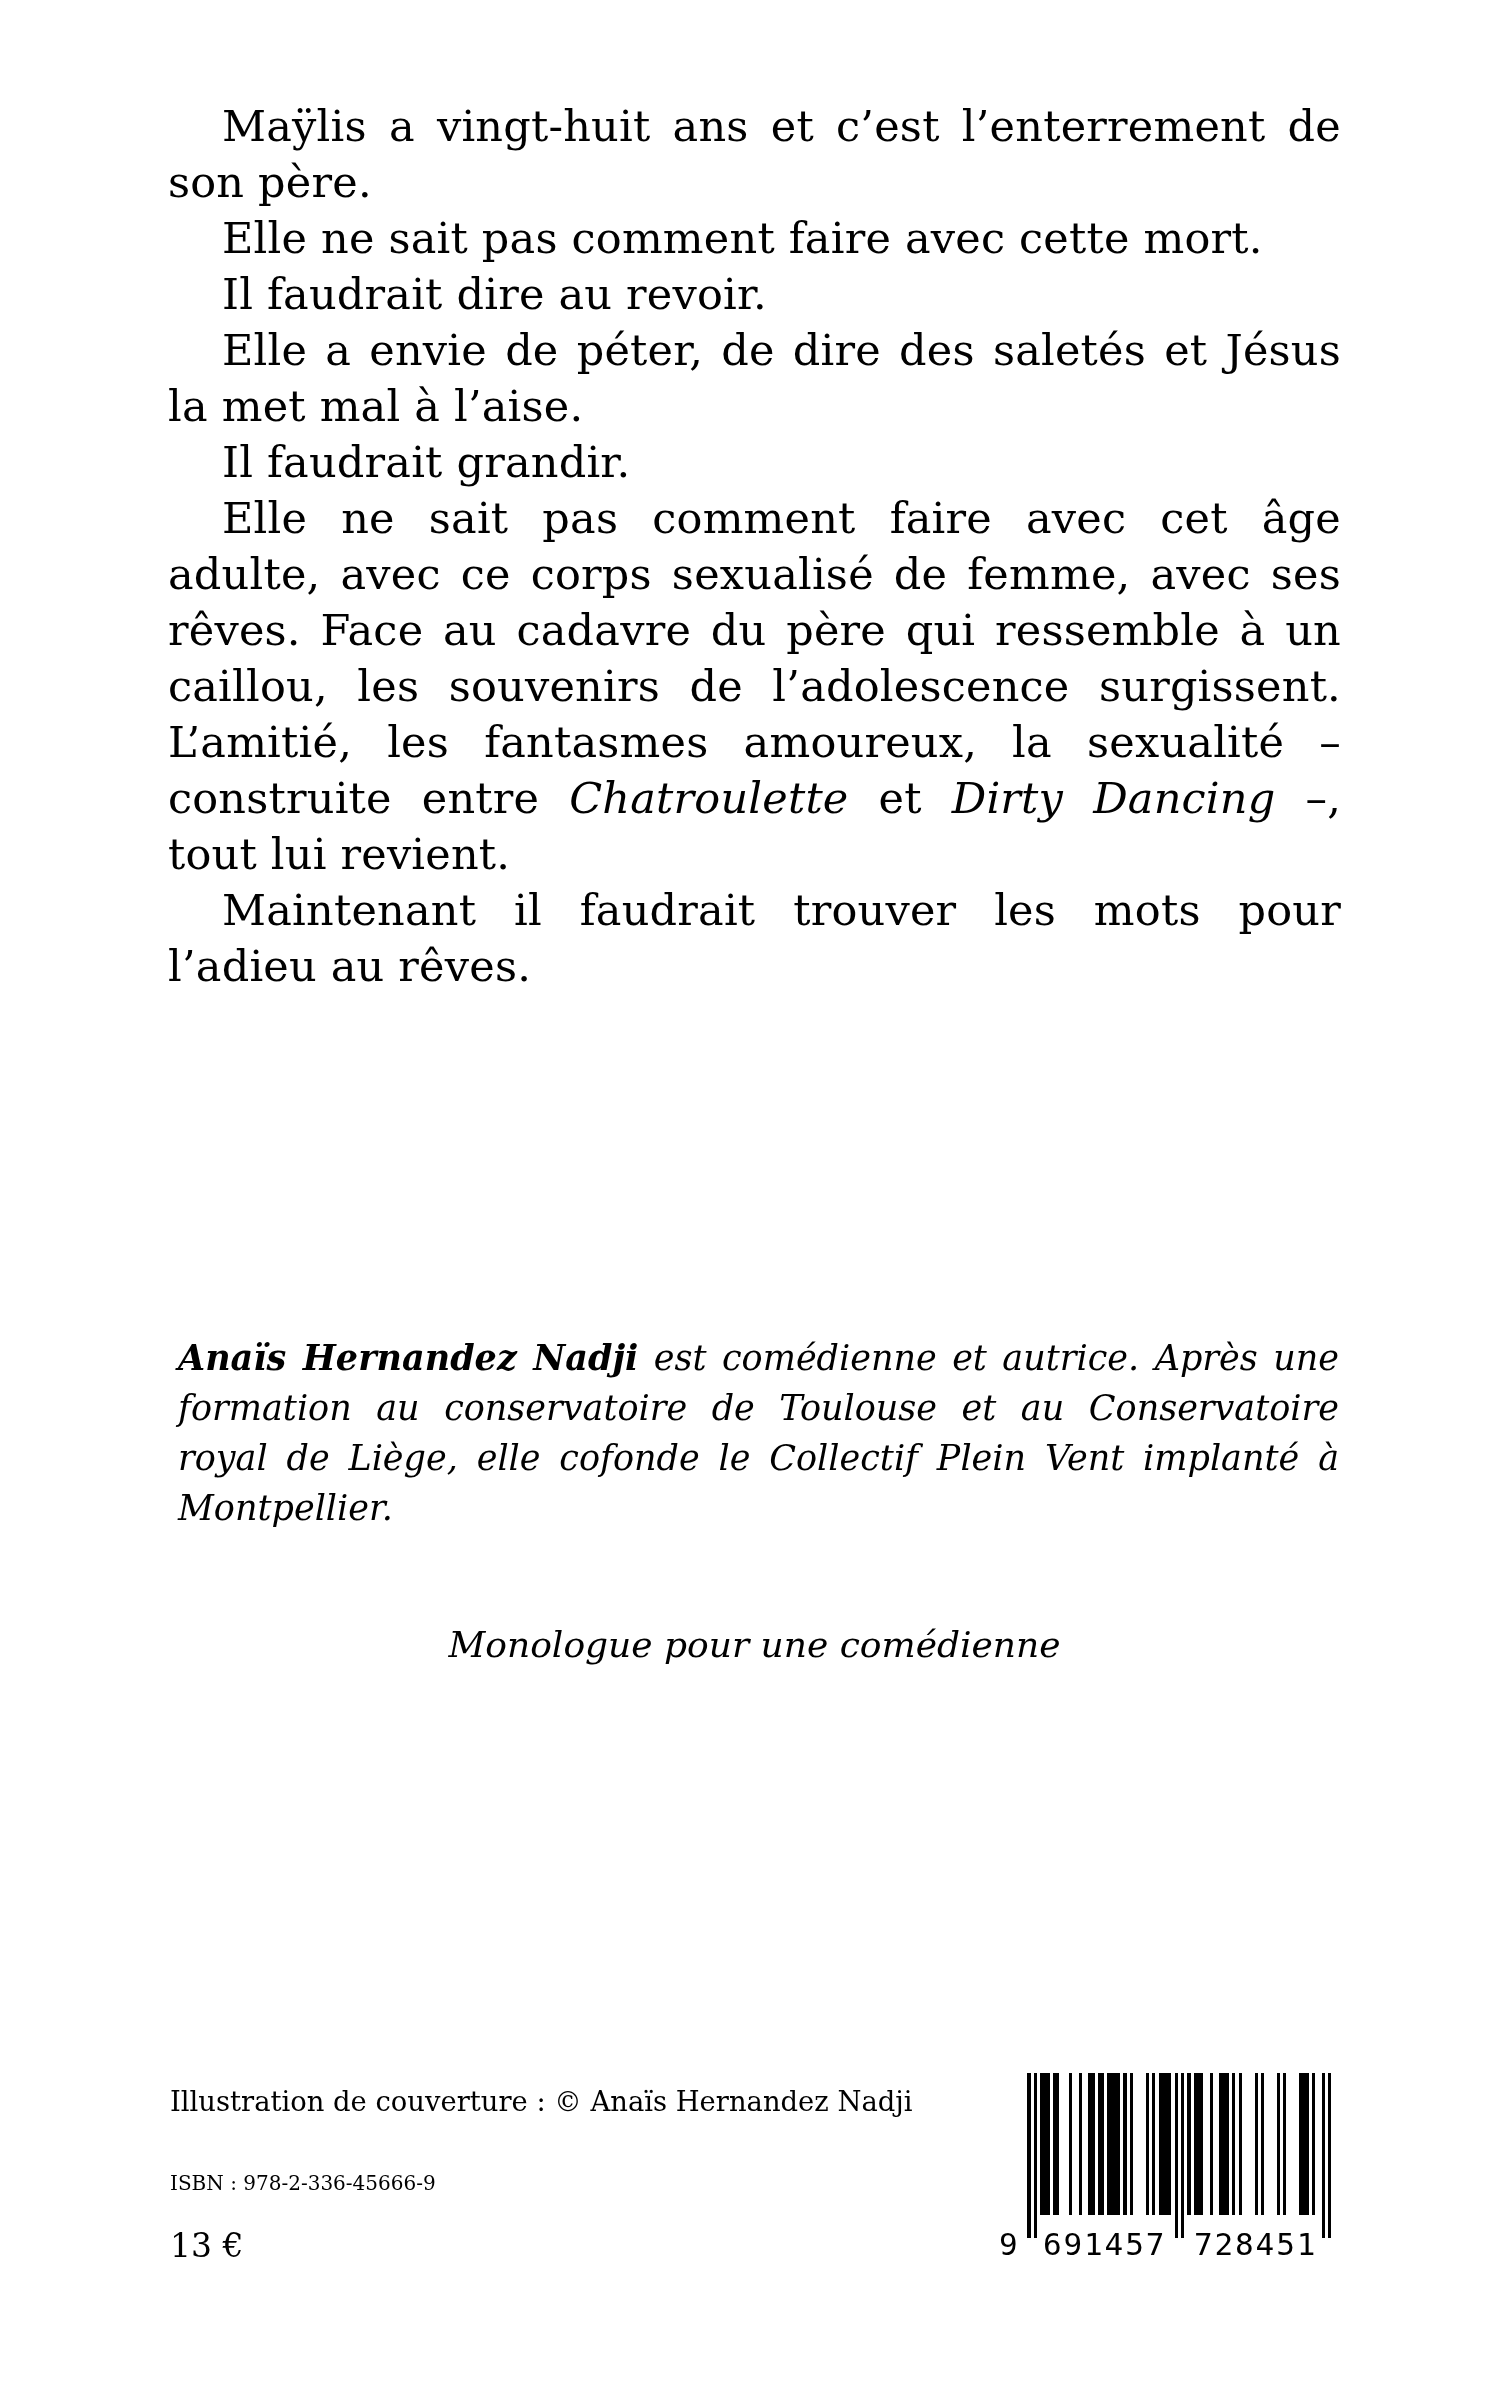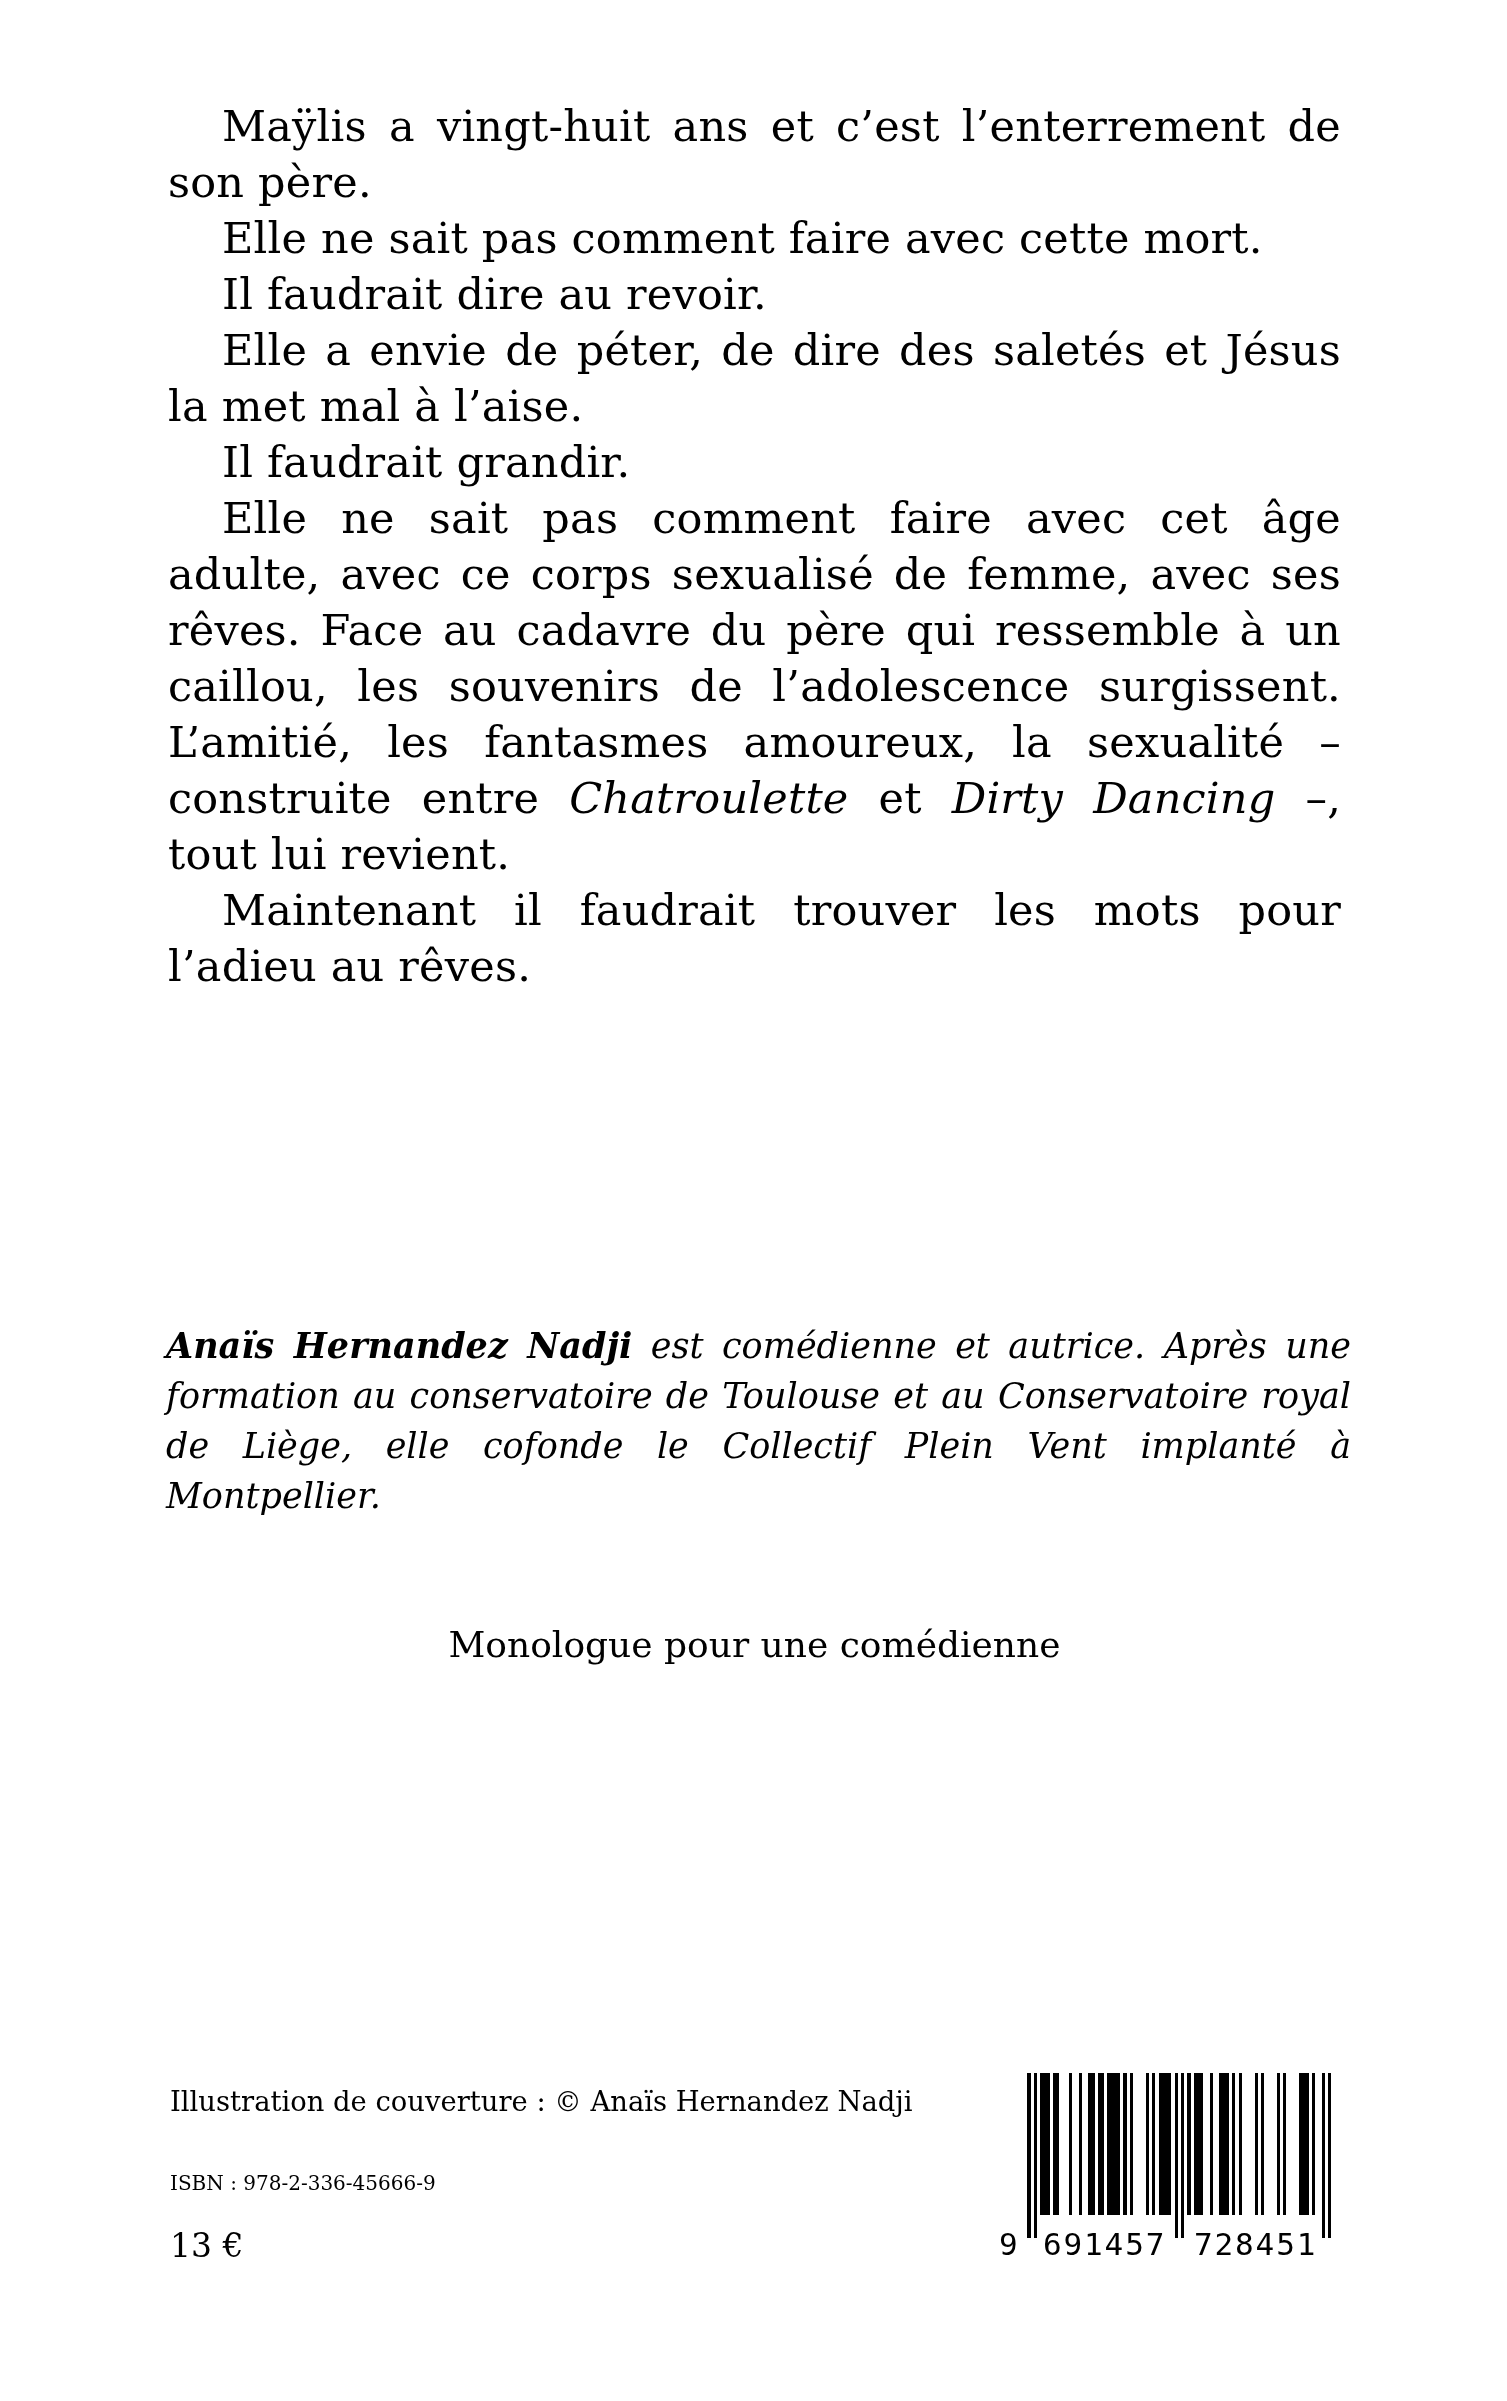--- a/index.html
+++ b/index.html
@@ -20,27 +20,27 @@
   }
   .blurb p{margin:0;text-indent:54px;}
   .it{font-style:italic;}
 
   
   .bio{
     position:absolute;left:166px;top:1321px;width:1185px;
     font-size:35px;line-height:50px;text-align:justify;
     font-style:italic;
   }
-  .bio p{margin:0;}
+  .bio p{margin:12px;}
   .bio .bi{font-weight:bold;}
 
   
   .genre{
     position:absolute;left:168px;top:1624px;width:1173px;
-    margin:0;text-align:center;font-size:36px;
+    margin:0;text-align:center;font-style:italic;font-size:36px;
   }
 
   
   .credit{position:absolute;left:170px;top:2086px;margin:0;font-size:27.4px;}
   .isbn{position:absolute;left:170px;top:2171px;margin:0;font-size:20px;}
   .price{position:absolute;left:170px;top:2226px;margin:0;font-size:33px;}
 
   
   .barcode{position:absolute;left:1001px;top:2073px;width:333px;height:191px;background:#fff;}
   .barcode svg{position:absolute;left:0;top:0;}

